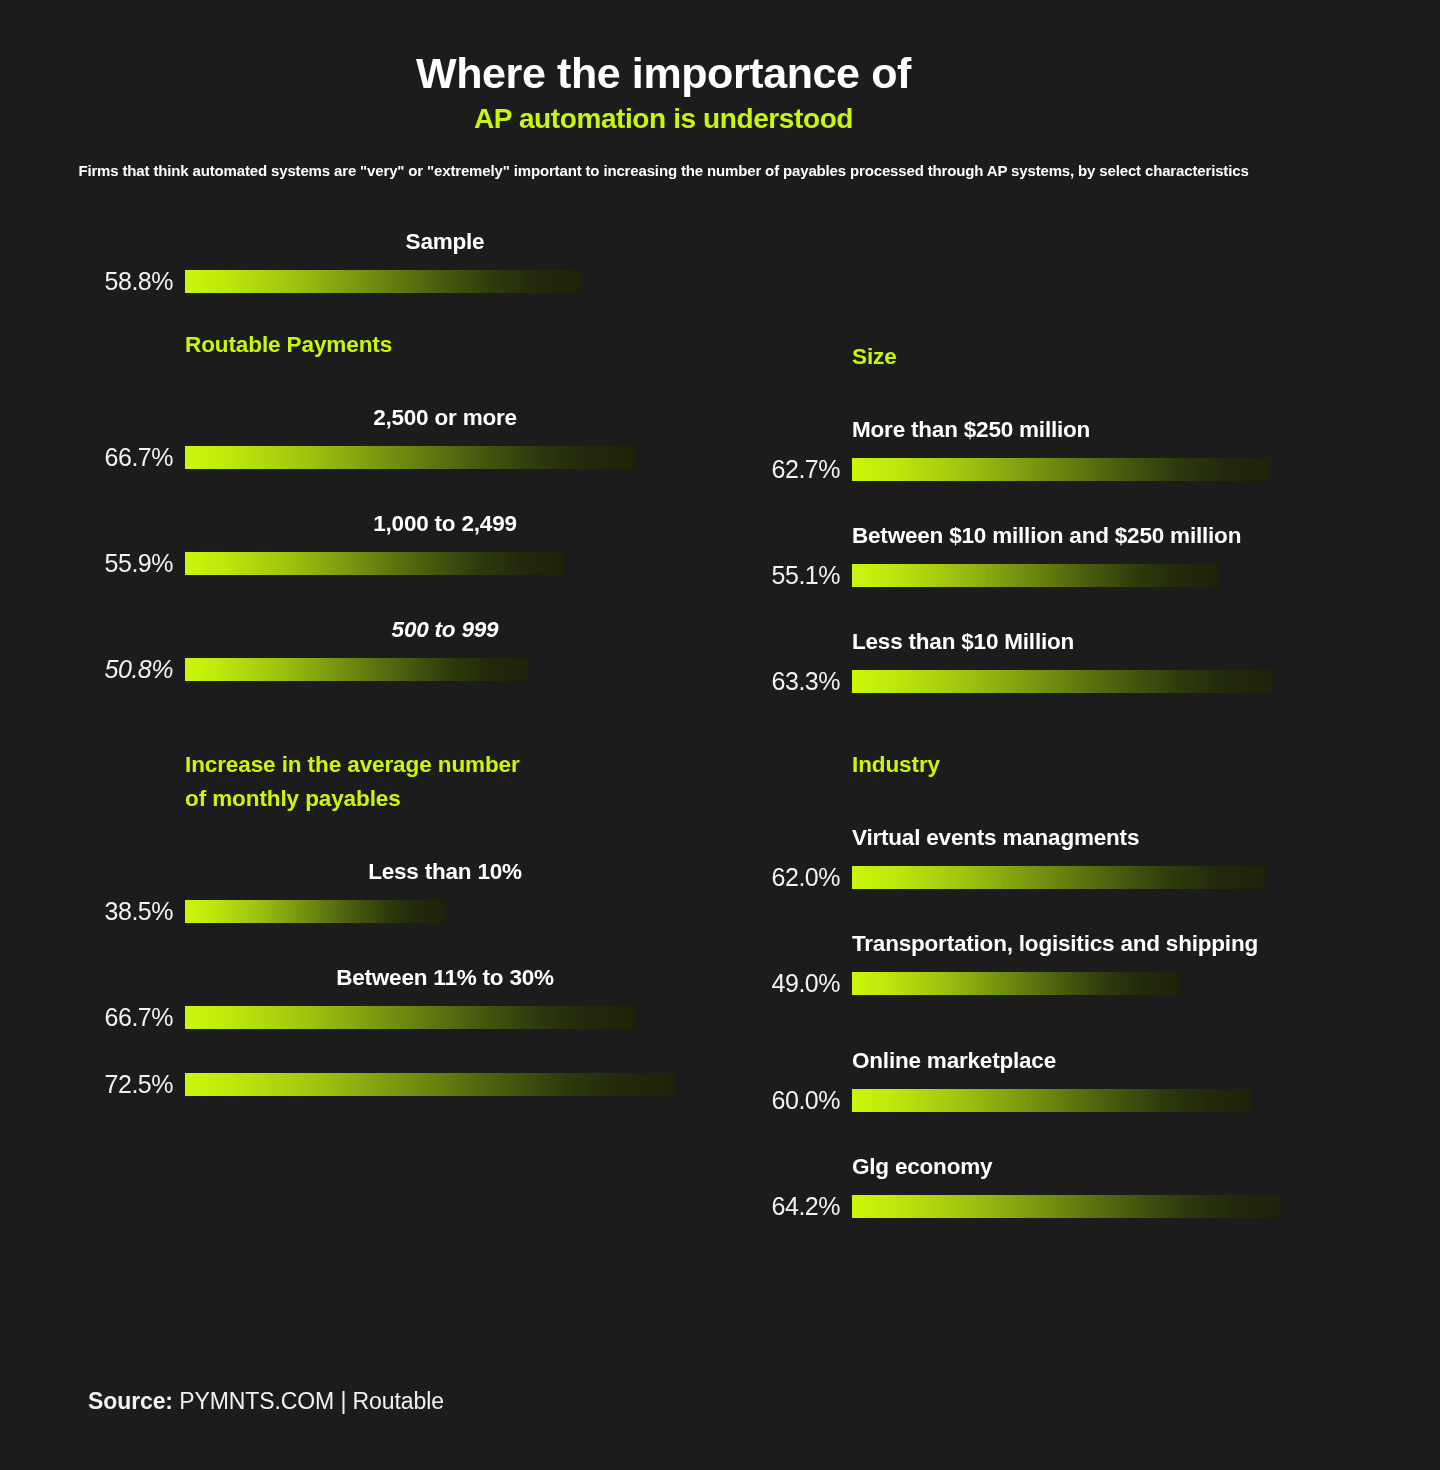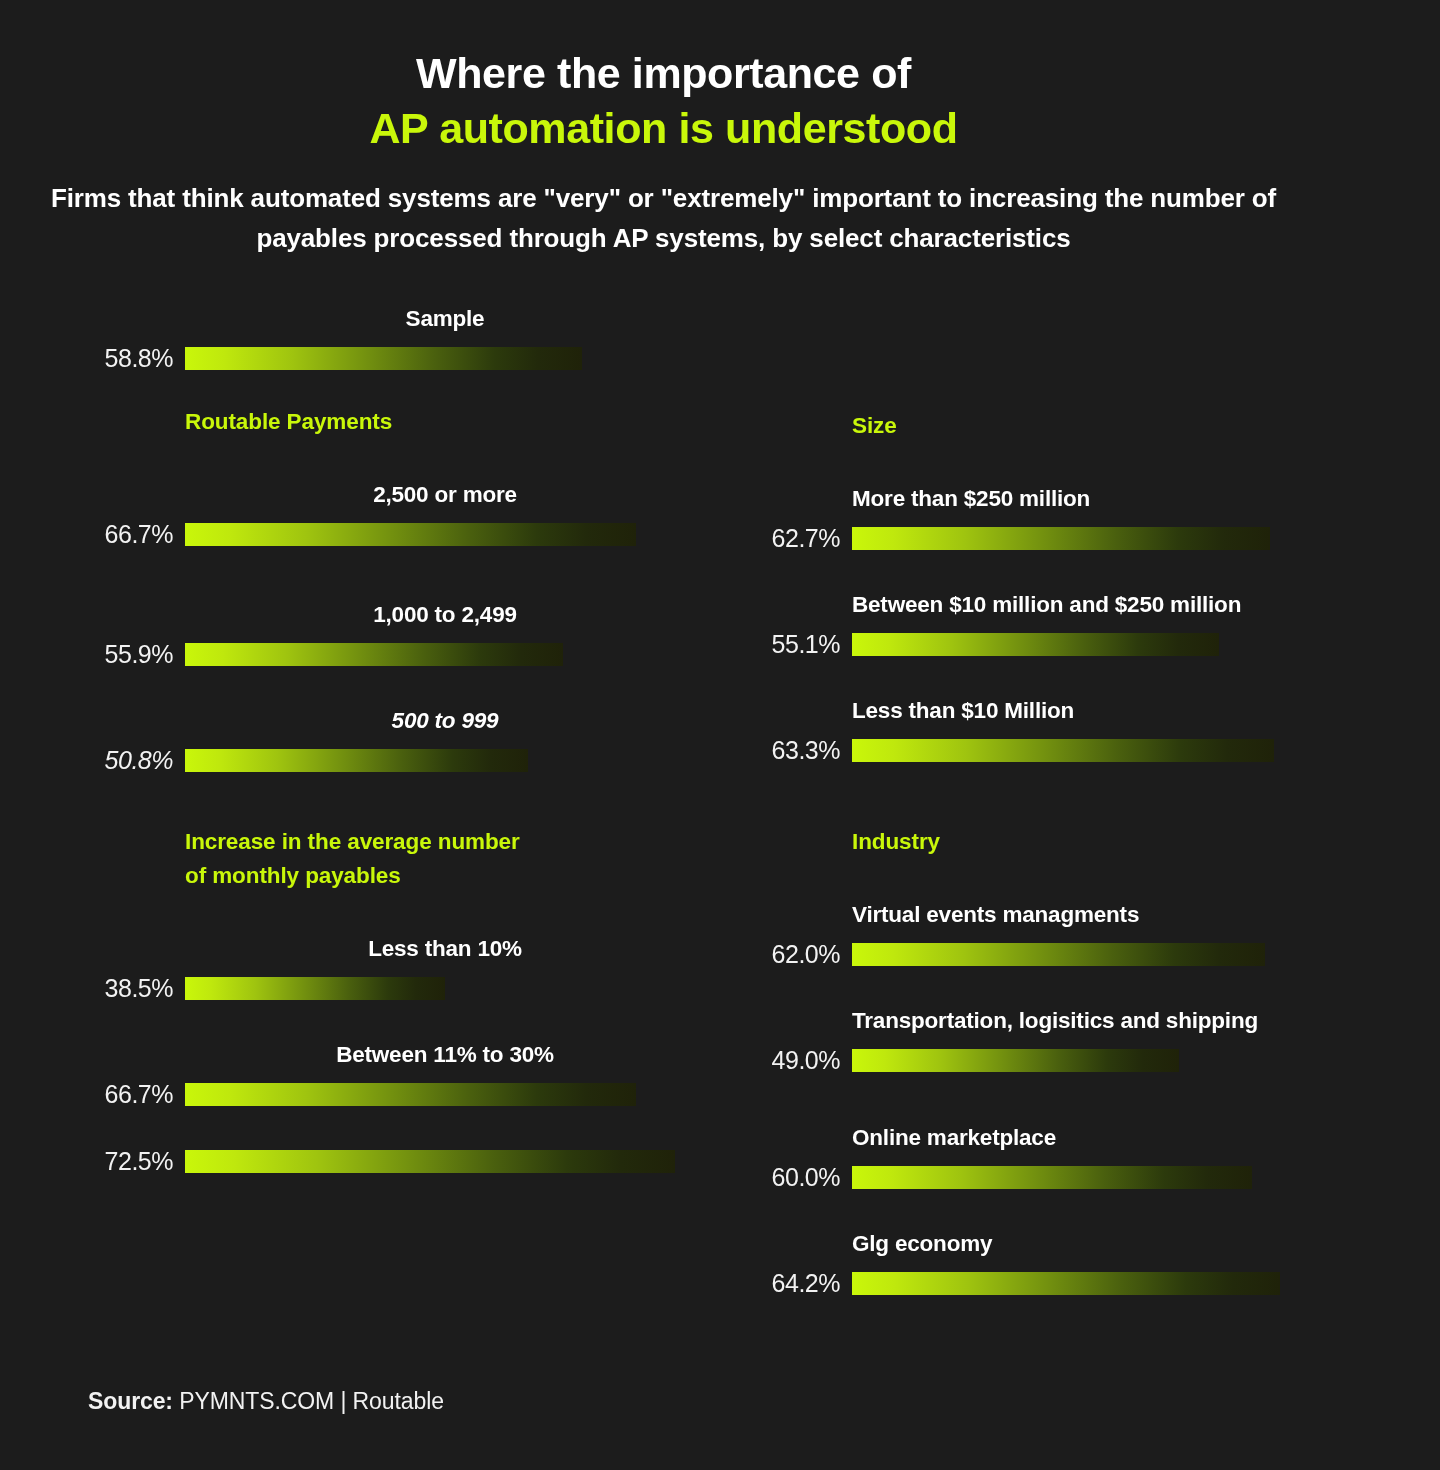--- a/index.html
+++ b/index.html
@@ -23,30 +23,30 @@
   .header { padding-top: 46px; text-align: center; }
 
   .title-line1 {
     font-size: 43px;
     font-weight: bold;
     color: #ffffff;
     letter-spacing: -0.4px;
     line-height: 1.28;
   }
   .title-line2 {
-    font-size: 43px;
+    font-size: 28px;
     font-weight: bold;
     color: #c9f70a;
     letter-spacing: -0.4px;
     line-height: 1.28;
   }
 
   .subtitle {
     margin-top: 22px;
-    font-size: 26px;
+    font-size: 15px;
     font-weight: bold;
     color: #ffffff;
     line-height: 1.55;
     letter-spacing: -0.15px;
   }
 
   
   .chart-area {
     position: relative;
     margin-top: 46px;
@@ -168,21 +168,21 @@
           <div class="group-heading" style="margin-bottom: 42px;">Routable Payments</div>
           <div class="row">
             <div class="row-label">2,500 or more</div>
             <div class="bar-line">
               <div class="bar-value">66.7%</div>
               <div class="bar-track">
                 <div class="bar-fill" style="width: 86.71%;"></div>
               </div>
             </div>
           </div>
-          <div class="row" style="margin-top: 52px;">
+          <div class="row" style="margin-top: 38px;">
             <div class="row-label">1,000 to 2,499</div>
             <div class="bar-line">
               <div class="bar-value">55.9%</div>
               <div class="bar-track">
                 <div class="bar-fill" style="width: 72.67%;"></div>
               </div>
             </div>
           </div>
           <div class="row" style="margin-top: 38px; font-style: italic;">
             <div class="row-label">500 to 999</div>
@@ -219,21 +219,21 @@
             <div class="bar-line">
               <div class="bar-value">72.5%</div>
               <div class="bar-track">
                 <div class="bar-fill" style="width: 94.25%;"></div>
               </div>
             </div>
           </div>
         </div>
       </div>
     <div class="column col-right">
-        <div class="group-block" style="position: absolute; top: 104px; left: 0px; right: 0px;">
+        <div class="group-block" style="position: absolute; top: 112px; left: 0px; right: 0px;">
           <div class="group-heading" style="margin-bottom: 42px;">Size</div>
           <div class="row">
             <div class="row-label">More than $250 million</div>
             <div class="bar-line">
               <div class="bar-value">62.7%</div>
               <div class="bar-track">
                 <div class="bar-fill" style="width: 81.51%;"></div>
               </div>
             </div>
           </div>

